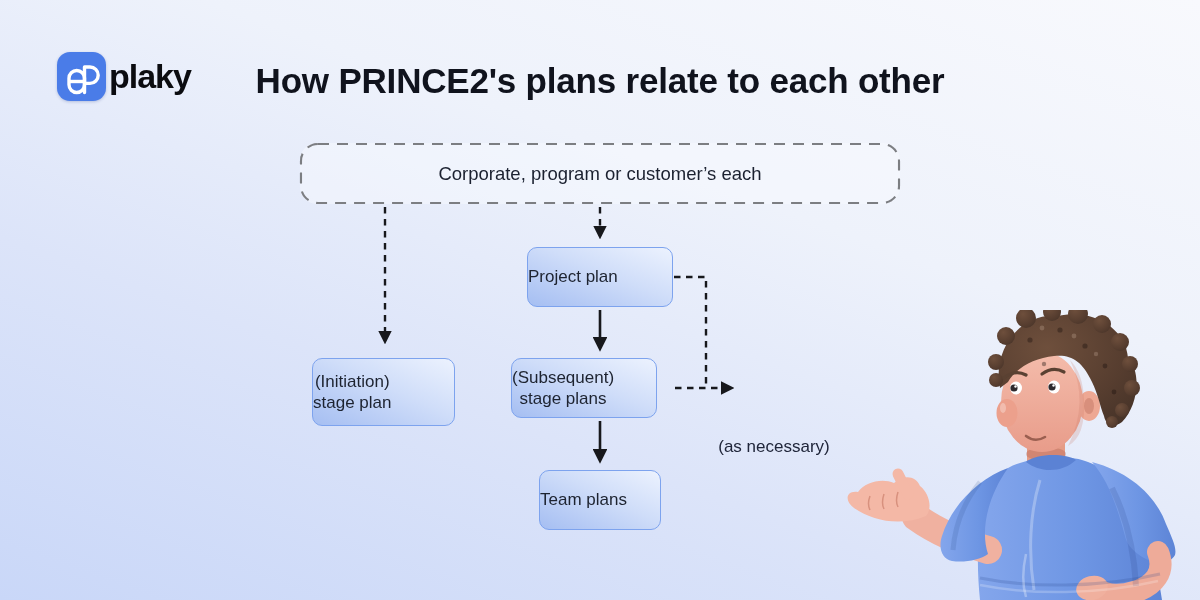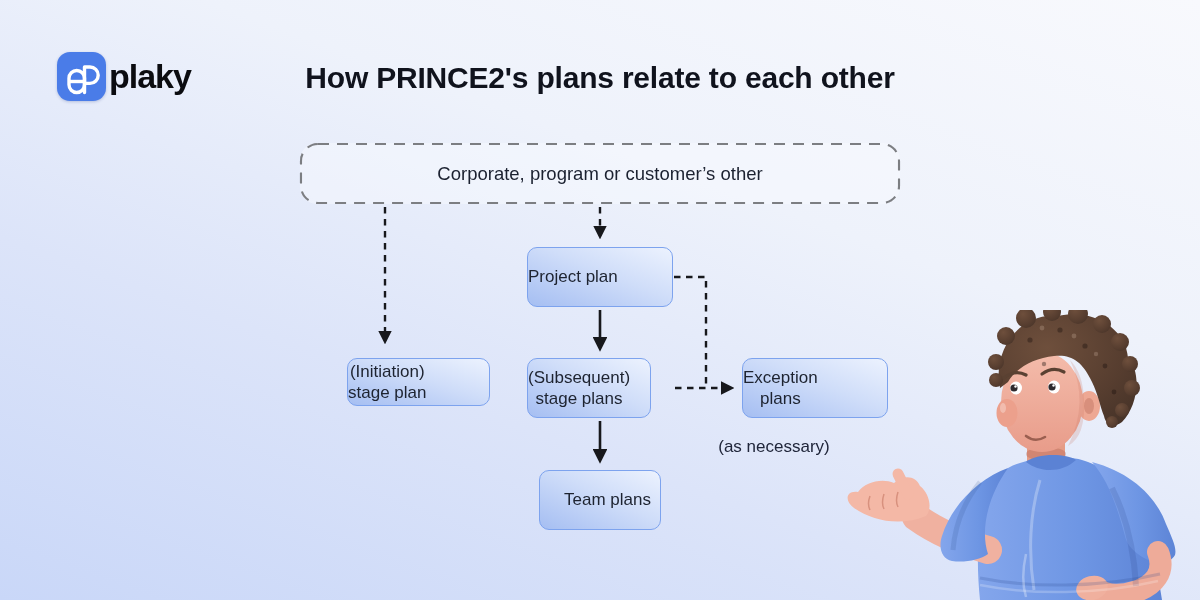--- a/index.html
+++ b/index.html
@@ -7,32 +7,32 @@
   .stage{
     position:relative; width:1200px; height:600px; overflow:hidden;
     background:linear-gradient(200deg,#f8f9fd 0%,#eef2fb 35%,#dce4f9 65%,#c9d7f8 100%);
     font-family:"Liberation Sans",sans-serif; color:#1d2330;
   }
   
   .brand{position:absolute;left:57px;top:52px;display:flex;align-items:center;gap:3px;}
   .logo{width:49px;height:49px;border-radius:13px;background:#4a7ce8;display:flex;align-items:center;justify-content:center;box-shadow:0 1px 3px rgba(30,60,140,.25);}
   .wordmark{font-size:34px;font-weight:700;letter-spacing:-1px;color:#0b0c10;}
   
-  .title{position:absolute;left:240px;top:61px;width:720px;text-align:center;font-size:30px;font-weight:700;letter-spacing:-.2px;color:#10131d;}
+  .title{position:absolute;left:240px;top:61px;width:720px;text-align:center;font-size:35px;font-weight:700;letter-spacing:-.2px;color:#10131d;}
   
   .corp{position:absolute;left:300px;top:143px;width:600px;height:61px;border-radius:17px;background:rgba(248,250,255,.45);display:flex;align-items:center;justify-content:center;font-size:18.5px;color:#1b2130;}
   .node{position:absolute;border:1.5px solid #7da3ee;border-radius:10px;
     background:linear-gradient(to top right,#a5bef2 0%,#cfddf9 55%,#ecf2fe 100%);
     display:flex;align-items:center;justify-content:flex-start;text-align:center;
     font-size:17px;line-height:1.24;color:#1d2330;white-space:pre-line;}
   #node-project{left:527px;top:247px;width:146px;height:60px;}
-  #node-initiation{left:312px;top:358px;width:143px;height:48px;margin-left:35px;}
-  #node-subsequent{left:527px;top:358px;width:124px;height:60px;}
+  #node-initiation{left:312px;top:358px;width:143px;height:68px;}
+  #node-subsequent{left:511px;top:358px;width:146px;height:60px;}
   #node-exception{left:742px;top:358px;width:146px;height:60px;}
-  #node-team{left:539px;top:470px;width:122px;height:60px;padding-left:24px;}
+  #node-team{left:539px;top:470px;width:122px;height:60px;}
   .note{position:absolute;left:701px;top:437px;width:146px;text-align:center;font-size:17px;color:#20263a;}
   
   .overlay{position:absolute;left:0;top:0;width:1200px;height:600px;pointer-events:none;}
   
   .legend{position:absolute;left:57px;top:507px;display:grid;grid-template-columns:146px 84px;row-gap:10px;align-items:center;font-size:17px;color:#14181f;}
   .sample{height:0;}
   .sample.dashed{border-top:2.5px dashed #14181f;}
   .sample.solid{border-top:2.5px solid #14181f;}
   
   .character{position:absolute;left:830px;top:310px;}
@@ -64,36 +64,32 @@
     <rect x="301" y="144" width="598" height="59" rx="17" fill="none" stroke="#17181c" stroke-width="2.1" stroke-dasharray="11 8"></rect>
     <line x1="385" y1="207" x2="385" y2="341" stroke="#17181c" stroke-width="2.4" stroke-dasharray="6.5 5.5" marker-end="url(#ah)"></line>
     <line x1="600" y1="207" x2="600" y2="236" stroke="#17181c" stroke-width="2.4" stroke-dasharray="6.5 5.5" marker-end="url(#ah)"></line>
     <line x1="600" y1="310" x2="600" y2="348" stroke="#17181c" stroke-width="2.6" marker-end="url(#ah)"></line>
     <path d="M674 277 L706 277 L706 384" fill="none" stroke="#17181c" stroke-width="2.4" stroke-dasharray="6.5 5.5"></path>
     <line x1="675" y1="388" x2="731" y2="388" stroke="#17181c" stroke-width="2.4" stroke-dasharray="6.5 5.5" marker-end="url(#ah)"></line>
     <line x1="600" y1="421" x2="600" y2="460" stroke="#17181c" stroke-width="2.6" marker-end="url(#ah)"></line>
   </svg>
 
   <div class="corp">
-    <span>Corporate, program or customer’s other</span>
+    <span>Corporate, program or customer’s each</span>
   </div>
   <div class="node" id="node-project">
     <span>Project plan</span>
   </div>
   <div class="node" id="node-initiation">
     <span>(Initiation)
 stage plan</span>
   </div>
   <div class="node" id="node-subsequent">
     <span>(Subsequent)
 stage plans</span>
-  </div>
-  <div class="node" id="node-exception">
-    <span>Exception
-plans</span>
   </div>
   <div class="note">(as necessary)</div>
   <div class="node" id="node-team">
     <span>Team plans</span>
   </div>
 
 
   <svg class="character" width="370" height="290" viewBox="0 0 370 290">
     <defs>
       <linearGradient id="shirtG" x1="0" y1="0" x2="1" y2="0">

